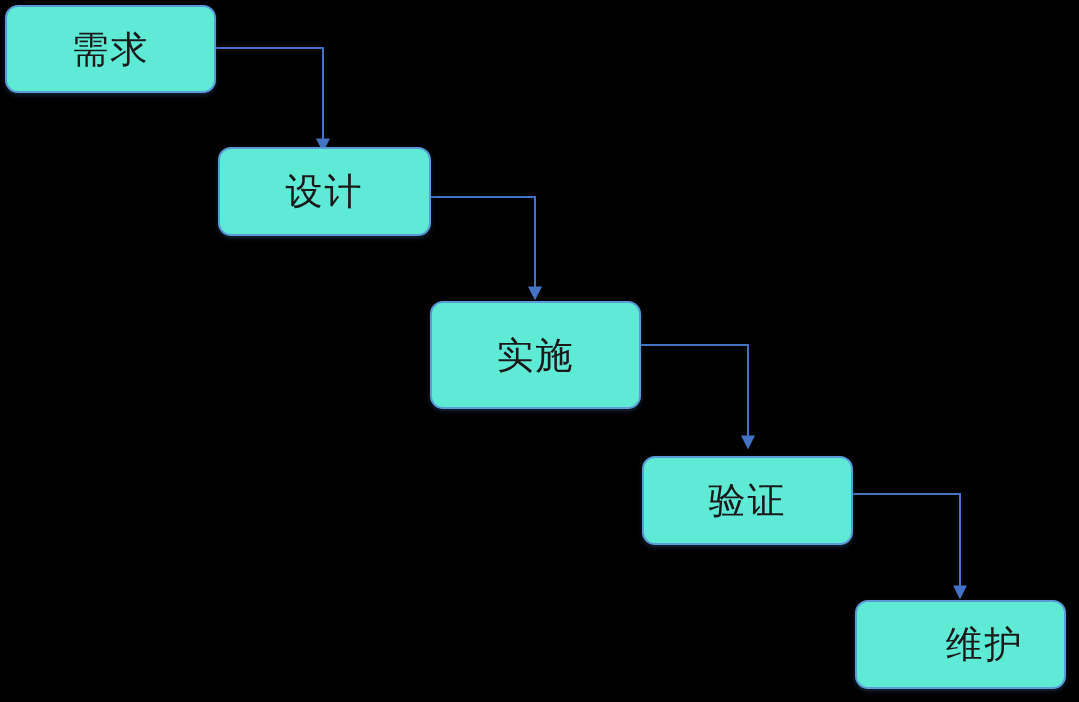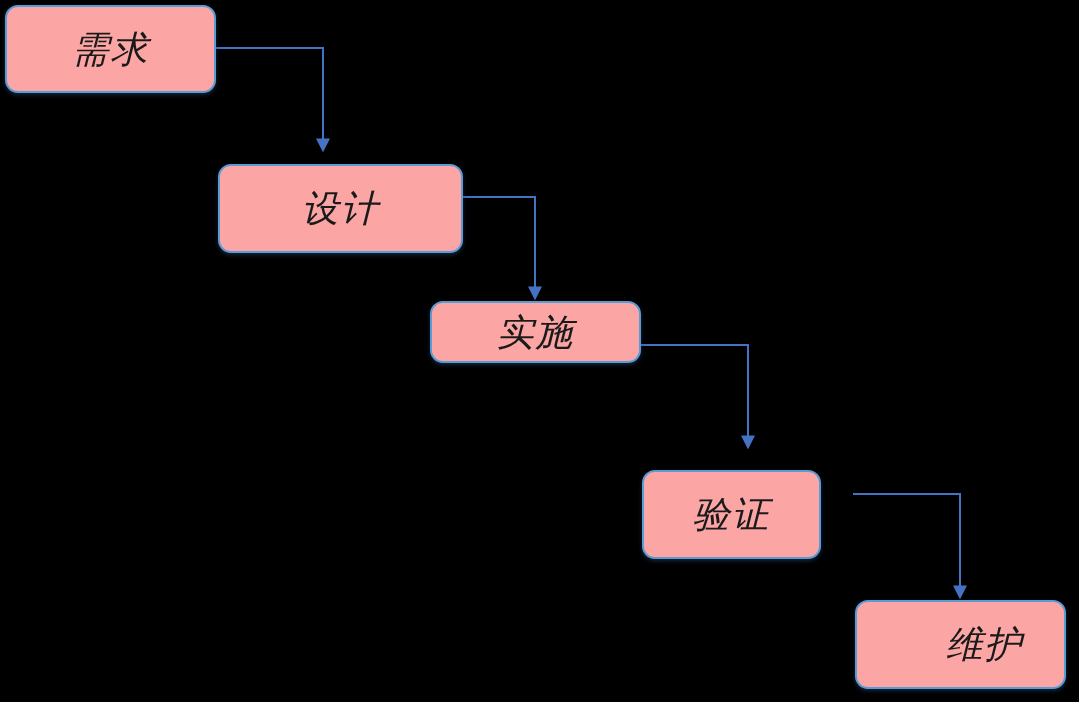--- a/index.html
+++ b/index.html
@@ -19,29 +19,28 @@
     position: absolute;
     left: 0;
     top: 0;
     width: 1079px;
     height: 702px;
     pointer-events: none;
   }
   .node-box {
     position: absolute;
     box-sizing: border-box;
-    background: #fca5a5;
+    background: #5eead4;
     border: 2px solid #5B9BD5;
     border-radius: 13px;
     display: flex;
     align-items: center;
     justify-content: center;
     box-shadow: 0 2px 4px rgba(40, 70, 110, 0.55);
     z-index: 2;
-    font-style: italic;
   }
   .node-label {
     font-family: "DejaVu Sans", "Liberation Sans", sans-serif;
     font-size: 37px;
     line-height: 1;
     color: #1A1A1A;
     letter-spacing: 2px;
     white-space: nowrap;
     user-select: none;
   }
@@ -72,29 +71,29 @@
 
     <g>
       <path d="M 853,494 L 960,494 L 960,586" fill="none" stroke="#4472C4" stroke-width="2" marker-end="url(#arrowhead)"></path>
     </g>
   </svg>
 
   <div class="node-box" style="left:5px; top:5px; width:211px; height:88px;">
     <span class="node-label">需求</span>
   </div>
 
-  <div class="node-box" style="left:218px; top:164px; width:245px; height:89px;">
+  <div class="node-box" style="left:218px; top:147px; width:213px; height:89px;">
     <span class="node-label">设计</span>
   </div>
 
-  <div class="node-box" style="left:430px; top:301px; width:211px; height:62px;">
+  <div class="node-box" style="left:430px; top:301px; width:211px; height:108px;">
     <span class="node-label">实施</span>
   </div>
 
-  <div class="node-box" style="left:642px; top:470px; width:179px; height:89px;">
+  <div class="node-box" style="left:642px; top:456px; width:211px; height:89px;">
     <span class="node-label">验证</span>
   </div>
 
   <div class="node-box" style="left:855px; top:600px; width:211px; height:89px;padding-left:48px;">
     <span class="node-label">维护</span>
   </div>
 
 </div>
 
 </body></html>

